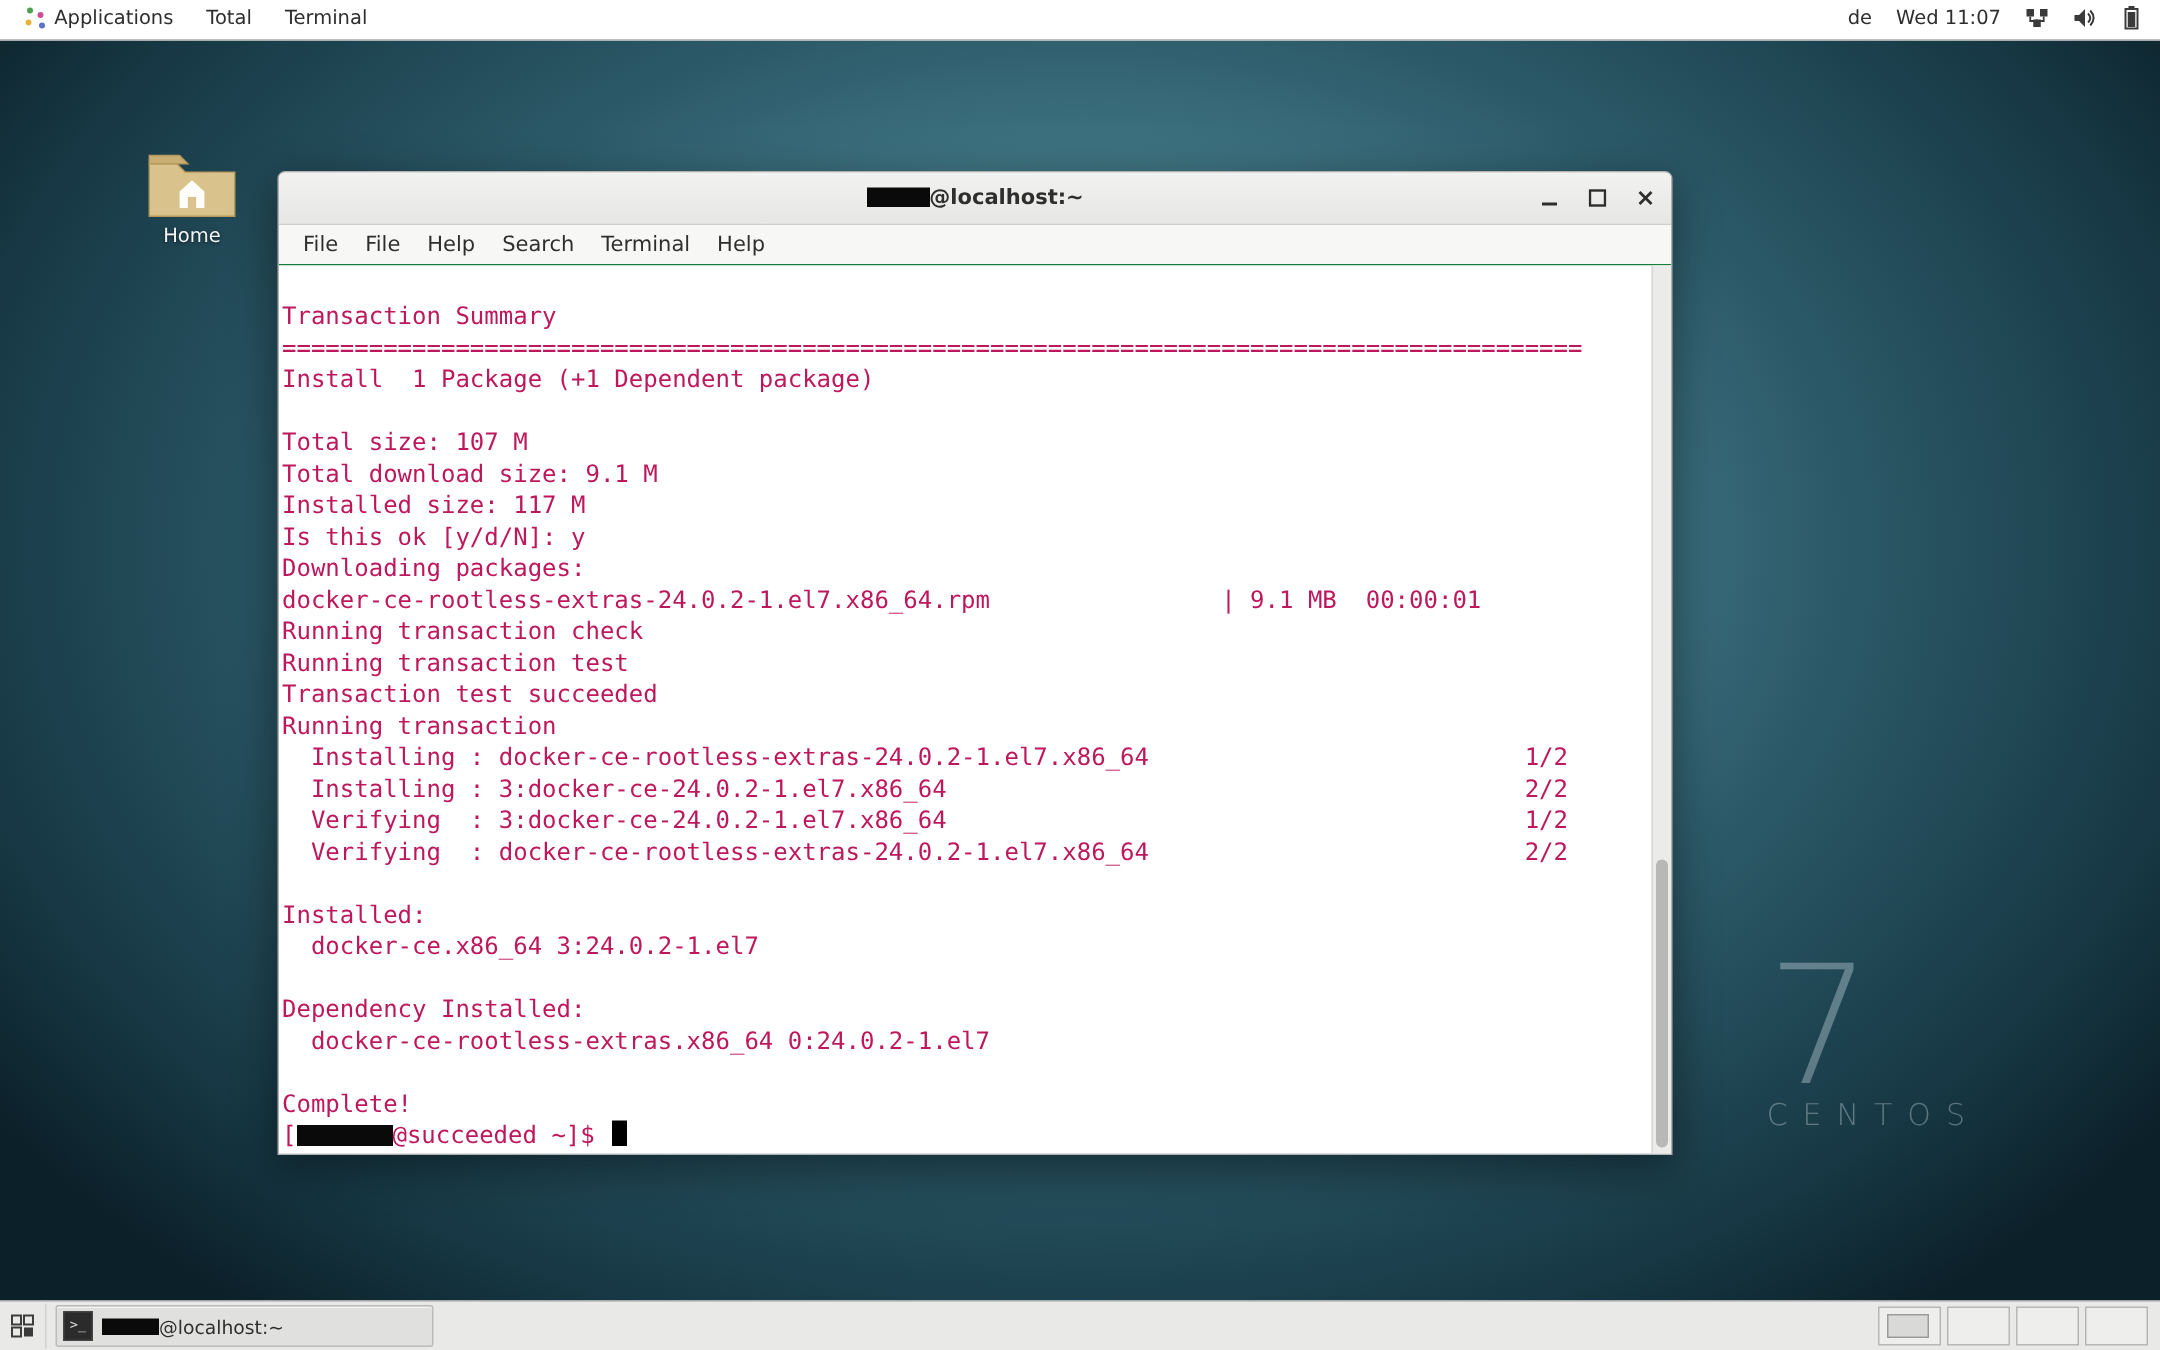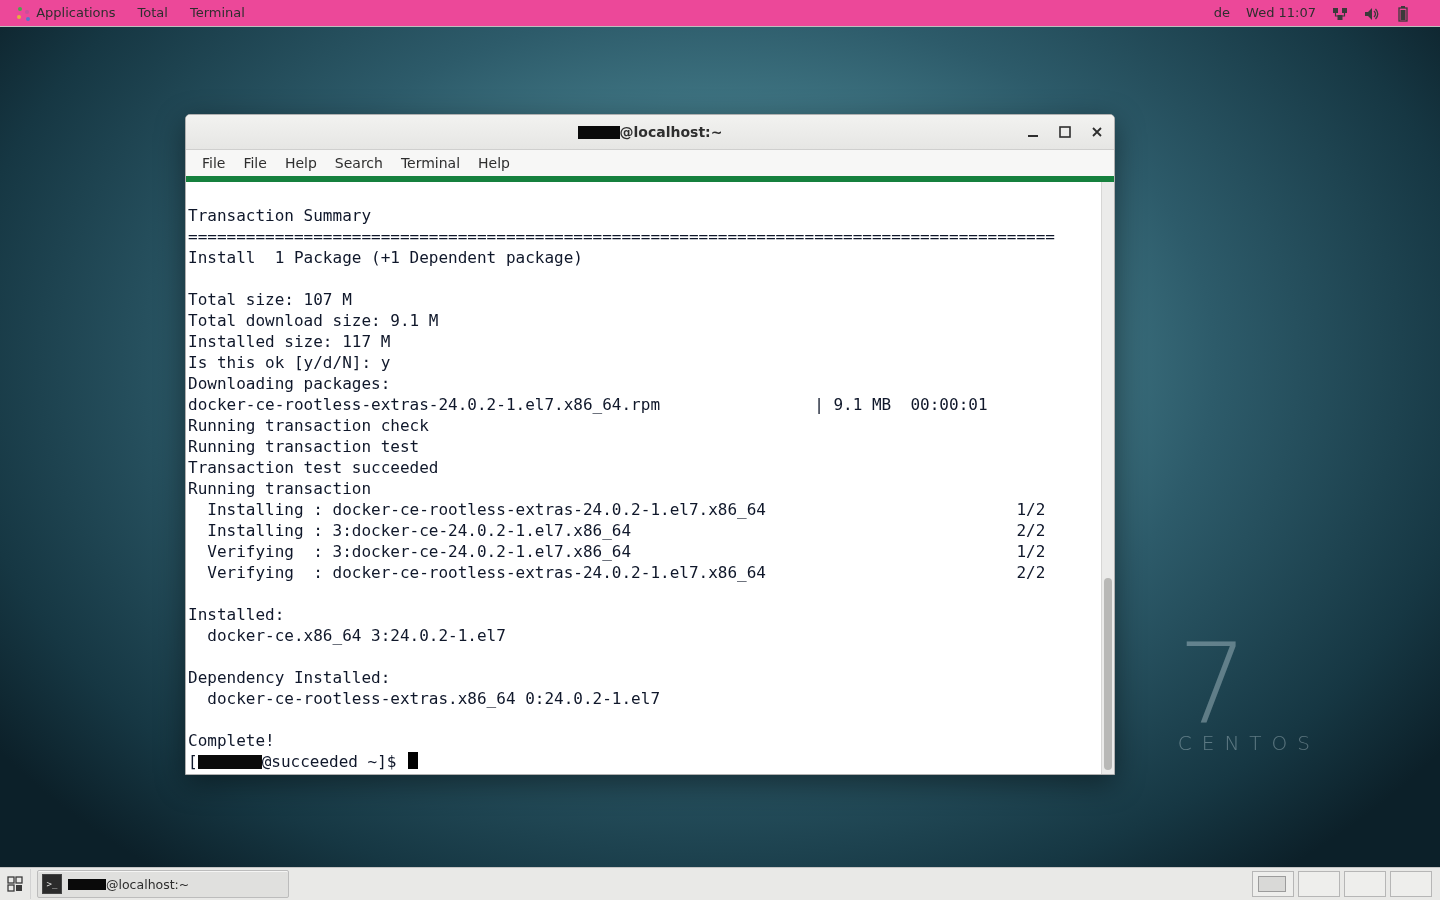--- a/index.html
+++ b/index.html
@@ -35,31 +35,31 @@
     letter-spacing: 10px;
     font-weight: 300;
     margin-top: -6px;
     text-align: right;
   }
 
   
   .top-panel {
     position: absolute; left: 0; top: 0; right: 0;
     height: 26px;
-    background: #ec4899;
+    background: #ffffff;
     border-bottom: 1px solid #bfbfbf;
     display: flex;
     align-items: center;
     font-size: 13px;
     color: #2e2e2e;
   }
   .top-panel .left-items { display: flex; align-items: center; gap: 2px; padding-left: 6px; }
   .top-panel .item { padding: 0 10px; height: 26px; line-height: 26px; }
   .top-panel .spacer { flex: 1; }
-  .top-panel .right-items { display: flex; align-items: center; padding-right: 22px; }
+  .top-panel .right-items { display: flex; align-items: center; padding-right: 4px; }
   .top-panel .right-items .item { padding: 0 8px; }
   .dots-icon {
     width: 14px; height: 14px;
     display: inline-block;
     position: relative;
     margin-right: 2px;
     vertical-align: middle;
   }
   .dots-icon::before {
     content: "";
@@ -202,33 +202,33 @@
   }
   .menubar {
     height: 26px;
     display: flex;
     align-items: center;
     padding: 0 8px;
     gap: 2px;
     font-size: 14px;
     color: #2e2e2e;
     background: #f7f7f6;
-    border-bottom: 6px solid #15803d;
+    border-bottom: 1px solid #15803d;
   }
   .menubar .menu { padding: 0 8px; height: 26px; line-height: 26px; }
 
   .term-body {
     position: relative;
     background: #ffffff;
   }
   .term-content {
     font-family: "DejaVu Sans Mono", "Menlo", monospace;
     font-size: 16px;
     line-height: 21px;
-    color: #0f172a;
+    color: #be185d;
     white-space: pre;
     padding: 2px 0 2px 2px;
     overflow: hidden;
   }
   .term-scrollbar {
     position: absolute;
     right: 0; top: 0; bottom: 0;
     width: 12px;
     background: #ebebea;
     border-left: 1px solid #d6d6d5;
@@ -260,20 +260,31 @@
 </style>
 </head>
 <body>
 
 <div class="desktop">
   <div class="watermark">
     <div class="seven">7</div>
     <div class="centos">CENTOS</div>
   </div>
 
+  <div class="desk-icon" style="top:50px;">
+    <div class="glyph">
+      <svg class="folder-glyph" viewBox="0 0 66 50">
+        <path d="M2 10 L22 10 L28 16 L64 16 L64 48 L2 48 Z" fill="#d9c28b" stroke="#b59a5c" stroke-width="1"></path>
+        <path d="M2 4 L24 4 L30 10 L2 10 Z" fill="#c9ae73" stroke="#b59a5c" stroke-width="1"></path>
+        <path d="M24 30 L33 22 L42 30 L42 42 L24 42 Z" fill="#fefdfa"></path>
+        <rect x="30" y="34" width="6" height="8" fill="#d9c28b"></rect>
+      </svg>
+    </div>
+    <div>Home</div>
+  </div>
 
 
   <div class="window">
     <div class="titlebar">
       <span class="title">
         <span class="redact"></span><span>@localhost:~</span>
       </span>
       <div class="win-controls">
         <div class="ctrl">
           <svg width="12" height="12" viewBox="0 0 12 12">

